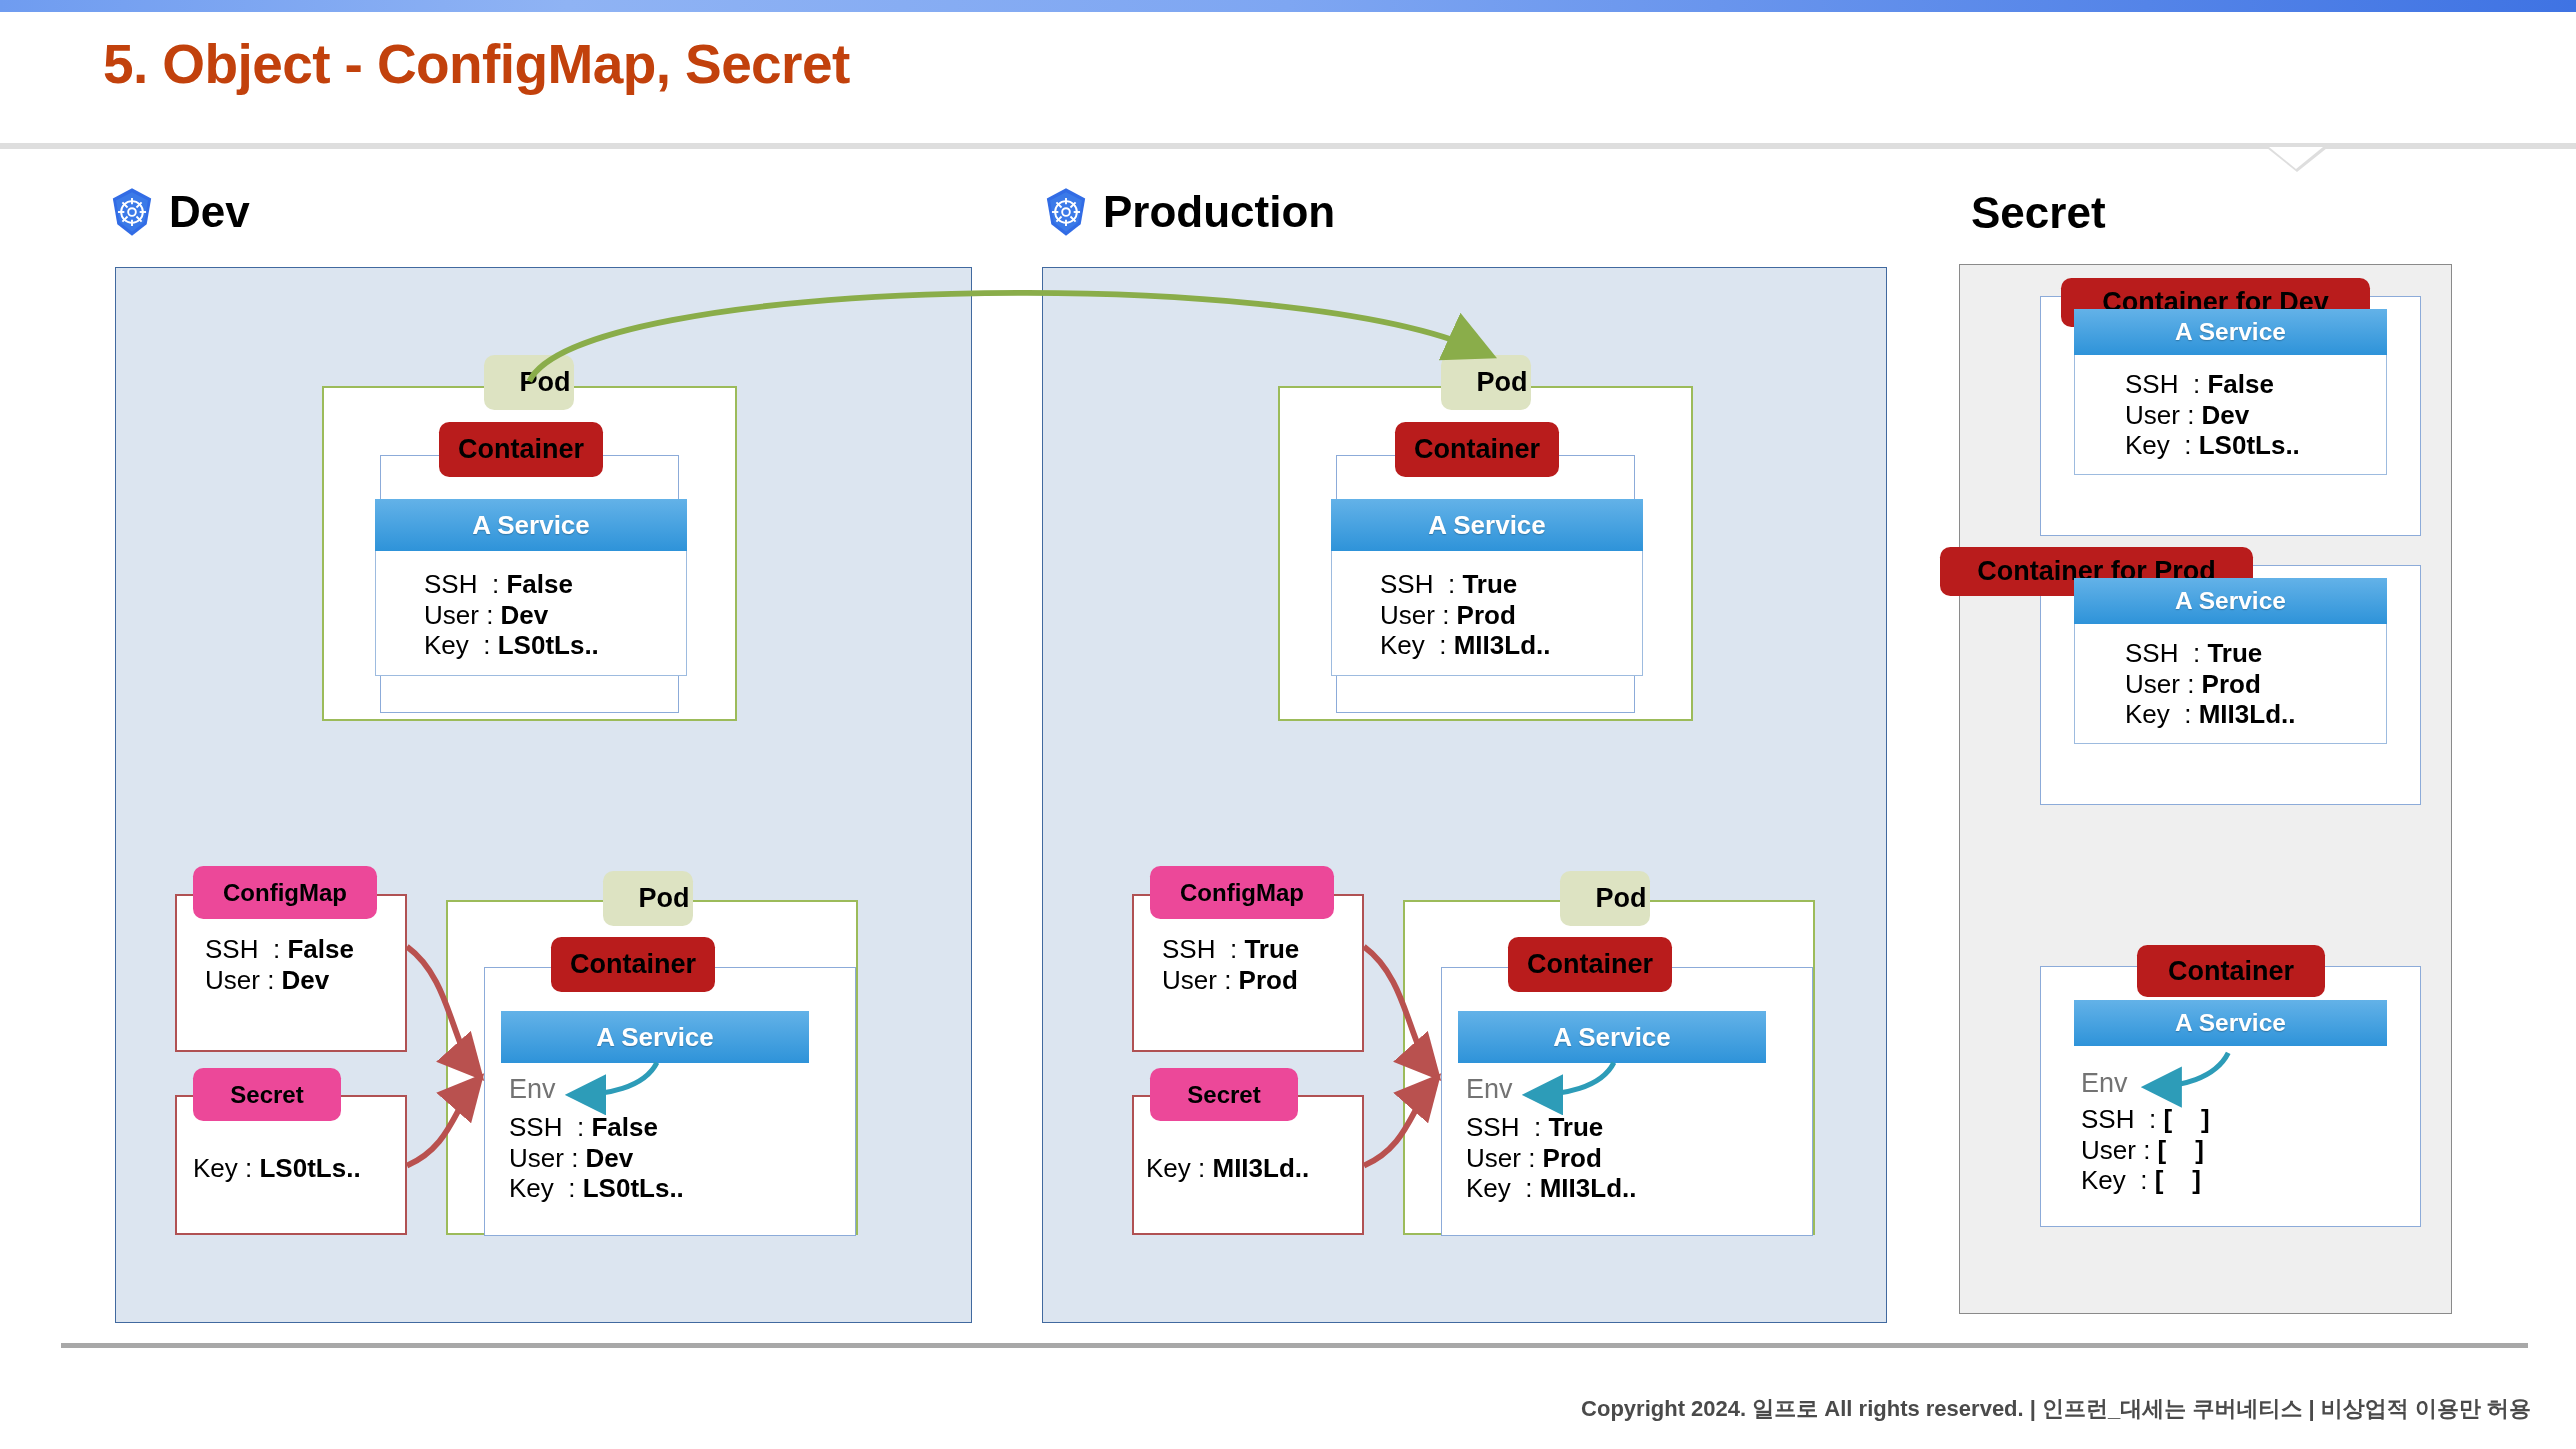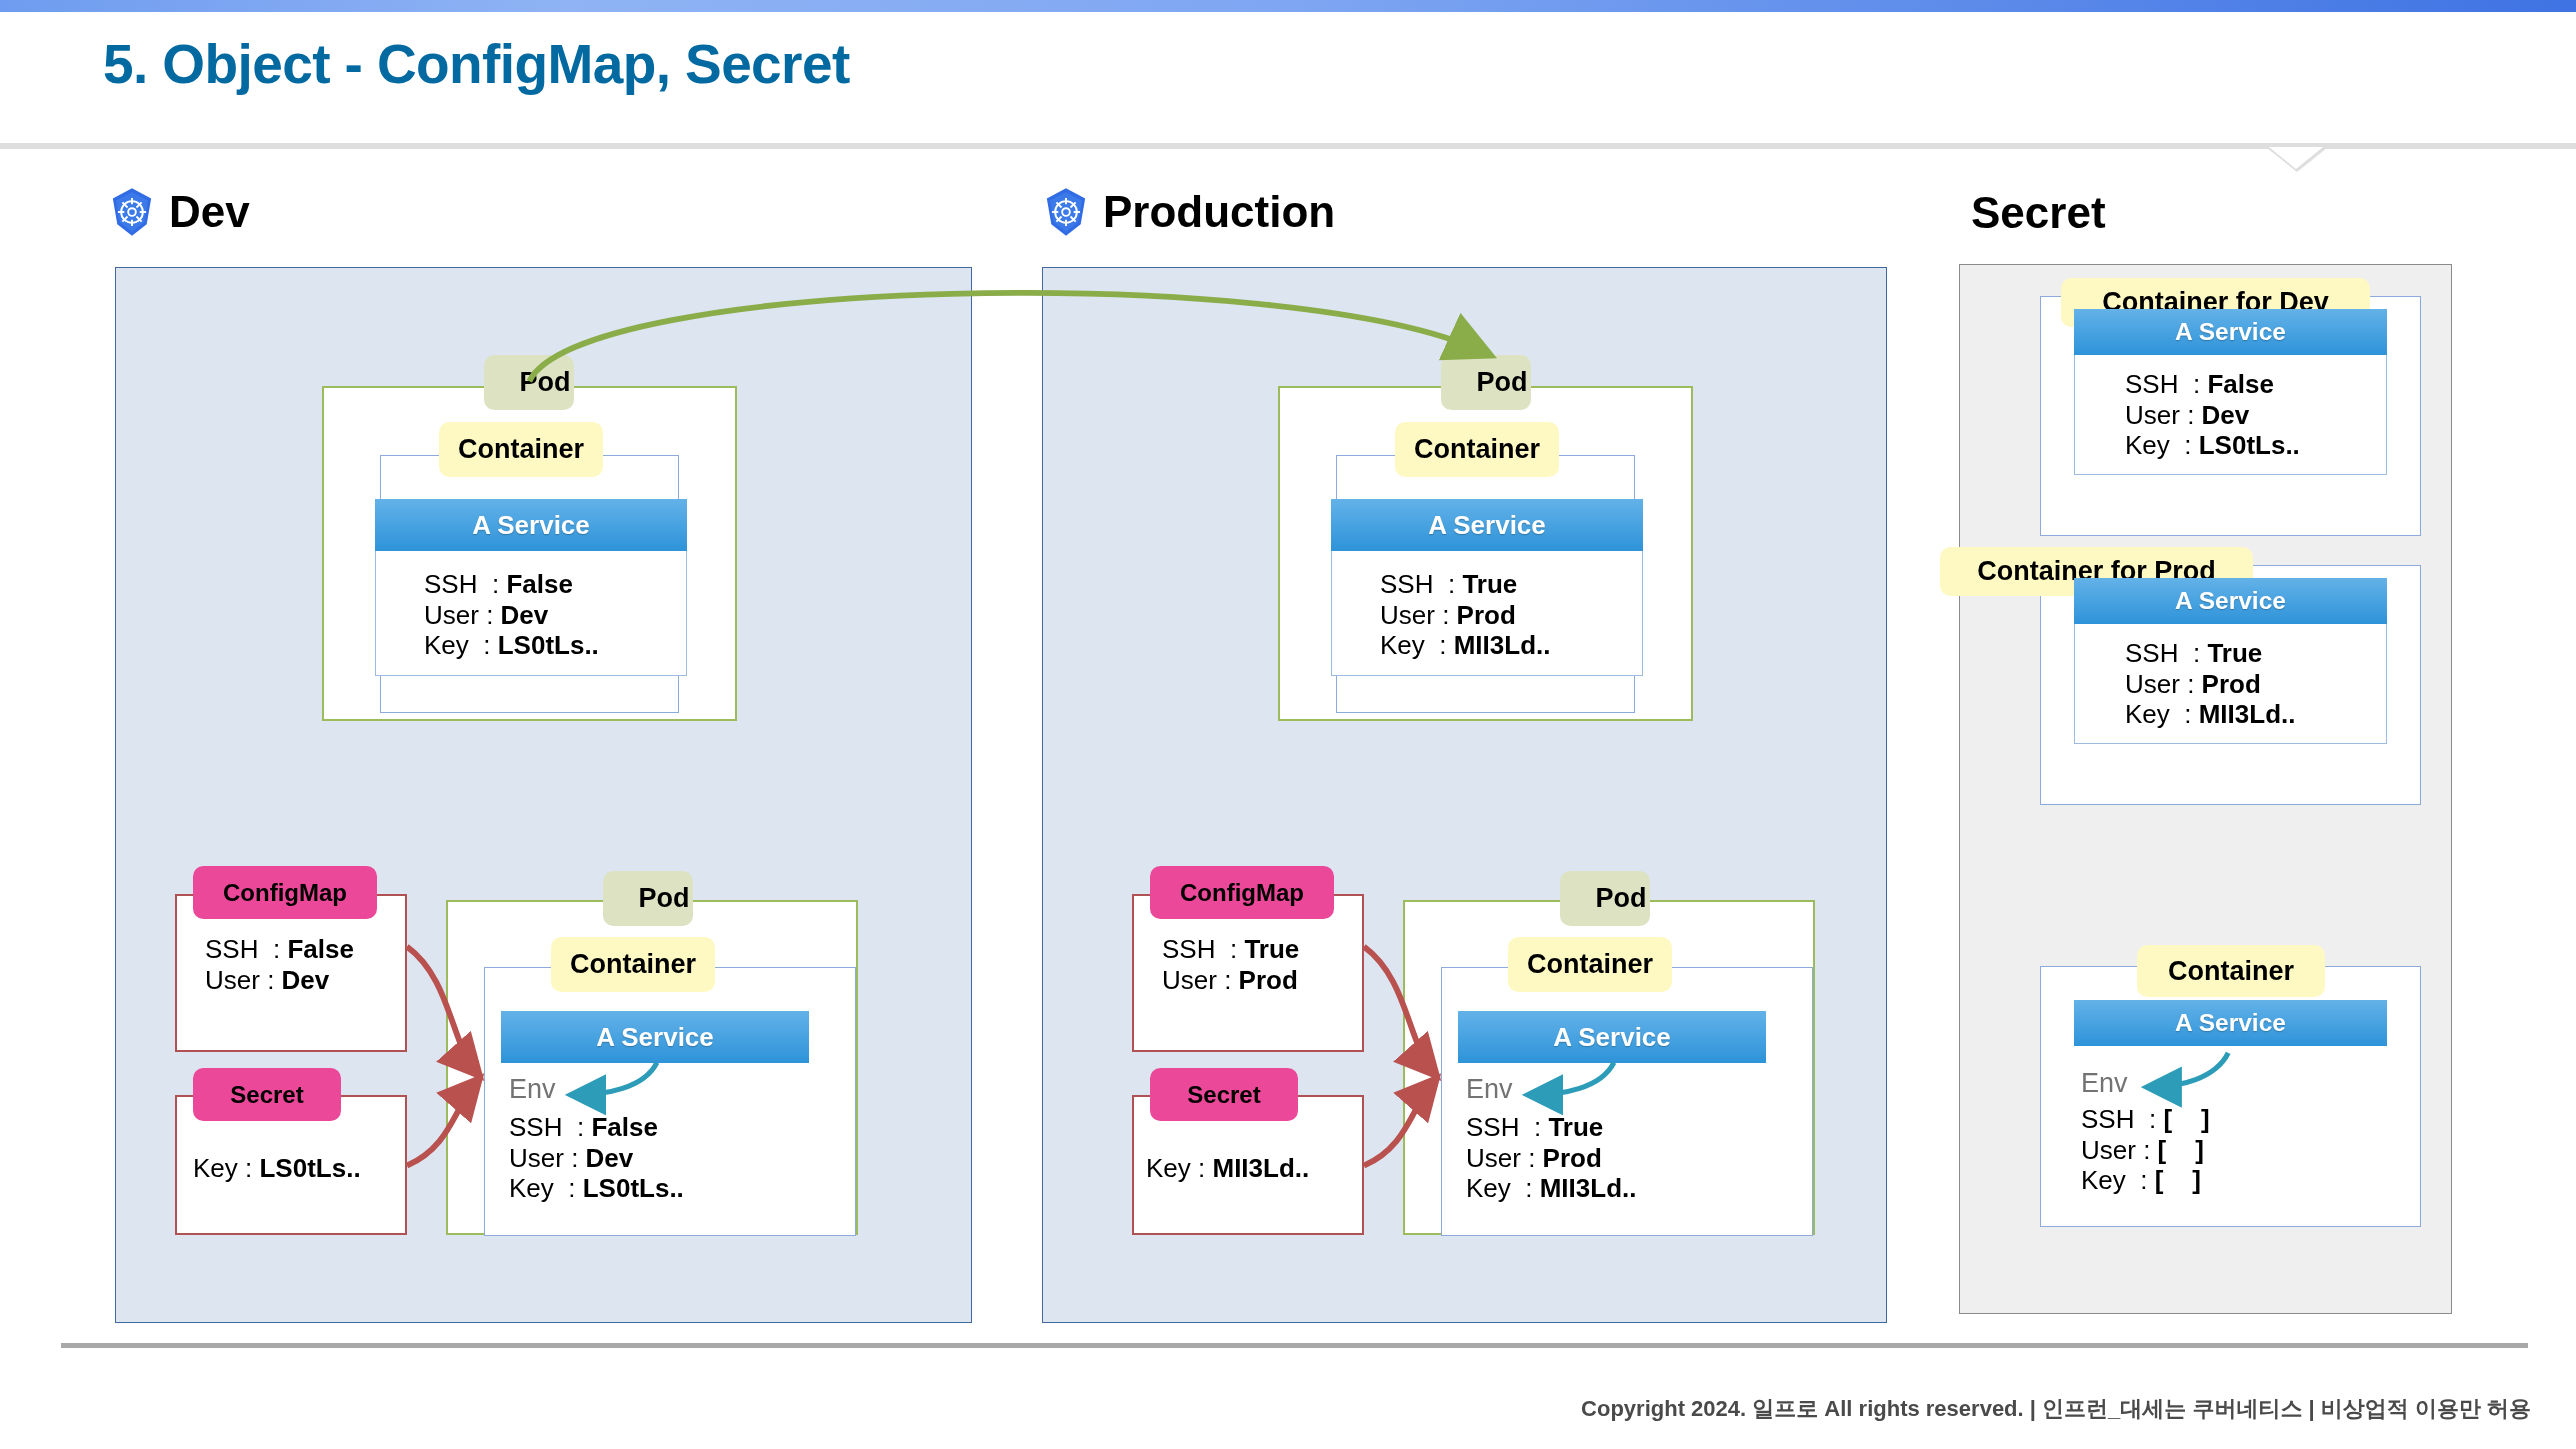--- a/index.html
+++ b/index.html
@@ -10,21 +10,21 @@
     position:relative;overflow:hidden;
   }
   
   .topbar{
     position:absolute;left:0;top:0;width:2576px;height:11.6px;
     background:linear-gradient(90deg,#6f9cf0 0%,#8fb3f4 22%,#7ea6f2 50%,#3f73e3 100%);
   }
   
   .slide-title{
     position:absolute;left:103px;top:32px;
-    font-size:55px;font-weight:bold;color:#0369a1;
+    font-size:55px;font-weight:bold;color:#c2410c;
     letter-spacing:-0.6px;white-space:nowrap;
   }
   .title-rule{
     position:absolute;left:0;top:143px;width:2576px;height:5.8px;
     background:#dedede;
   }
   .title-notch{
     position:absolute;left:2267px;top:148px;
     width:0;height:0;
     border-left:30px solid transparent;
@@ -62,21 +62,21 @@
     position:absolute;background:#ffffff;
     border:2.6px solid #9cbb5a;box-sizing:border-box;
   }
   .tag{
     position:absolute;border-radius:10.3px;
     display:flex;align-items:center;justify-content:center;
     font-weight:bold;color:#000;white-space:nowrap;
     box-sizing:border-box;
   }
   .tag-pod{background:#dde3c2;font-size:27px;padding-left:32px;}
-  .tag-container{background:#fef9c3;font-size:27px;}
+  .tag-container{background:#b91c1c;font-size:27px;}
   .tag-cfg{background:#ec4899;font-size:24px;}
   
   .cont-box{
     position:absolute;background:#ffffff;
     border:1.9px solid #8cabd9;box-sizing:border-box;
   }
   
   .svc-card{position:absolute;}
   .svc-head{
     background:linear-gradient(180deg,#63b2e8 0%,#2e93d9 100%);

